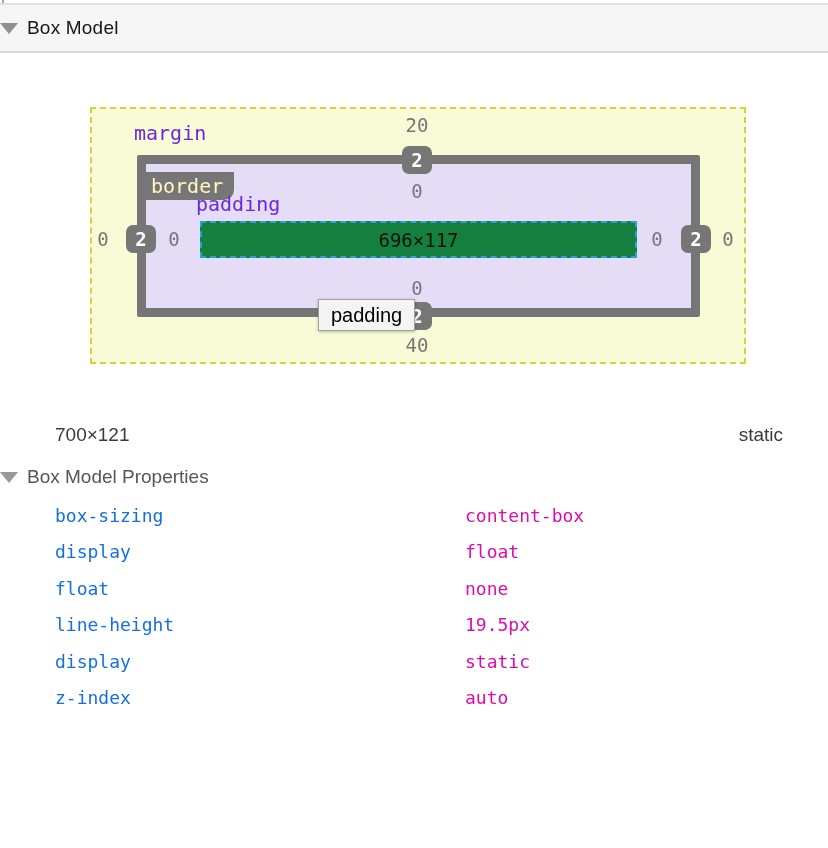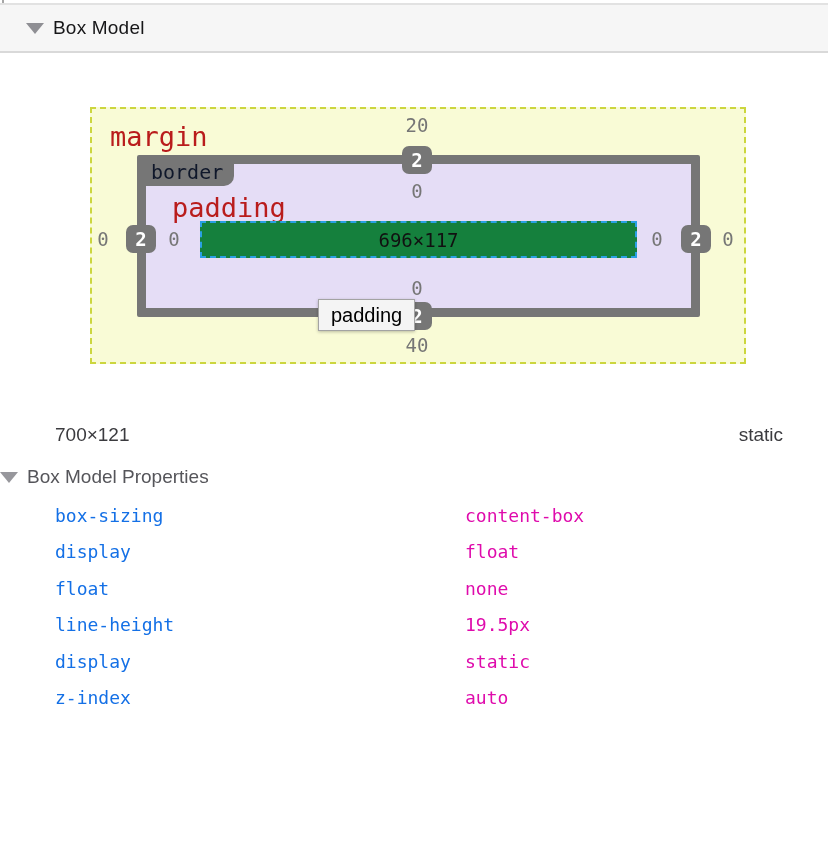--- a/index.html
+++ b/index.html
@@ -10,21 +10,21 @@
     -webkit-font-smoothing:antialiased;
   }
   .mono { font-family:"DejaVu Sans Mono", monospace; }
 
   
   .panel-edge-tick { position:absolute; left:2px; top:0; width:2px; height:13px; background:#a6a6a6; }
   .section-header {
     position:absolute; left:0; right:0; top:3px; height:50px;
     background:#f6f6f6;
     border-top:2px solid #e2e2e2; border-bottom:2px solid #d9d9d9;
-    display:flex; align-items:center; padding-left:26px; box-sizing:border-box;
+    display:flex; align-items:center; padding-left:0; box-sizing:border-box;
   }
   .tri {
     width:0; height:0;
     border-left:9px solid transparent; border-right:9px solid transparent;
     border-top:11px solid #97979c;
     margin-right:9px; flex:0 0 auto;
   }
   .section-header .title { font-size:19px; color:#161618; letter-spacing:.2px; }
 
   
@@ -36,24 +36,24 @@
   .border-box {
     position:absolute; left:137px; top:155px; width:563px; height:162px;
     background:#e5ddf6; border:9px solid #767676; border-radius:2px; box-sizing:border-box;
   }
   .content-box {
     position:absolute; left:200px; top:221px; width:437px; height:37px;
     background:#15803d; border:2px dashed #2aa0e4; box-sizing:border-box;
     display:flex; align-items:center; justify-content:center;
     font-size:19px; color:#111;
   }
-  .diagram-label { position:absolute; font-size:27px; color:#b91c1c; }
+  .diagram-label { position:absolute; font-size:20px; color:#6d28d9;margin-left:24px; }
   .border-badge-label {
-    position:absolute; left:140px; top:158px; height:28px;
-    background:#767676; color:#0f172a; font-size:20px;
+    position:absolute; left:140px; top:172px; height:28px;
+    background:#767676; color:#fef9c3; font-size:20px;
     display:flex; align-items:center; padding:0 11px;
     border-radius:0 0 10px 0;
   }
   .gray-num {
     position:absolute; font-size:19px; color:#767676;
     transform:translate(-50%,-50%); line-height:1;
   }
   .val-badge {
     position:absolute; width:30px; height:28px; transform:translate(-50%,-50%);
     background:#767676; color:#fff; border-radius:7px;

